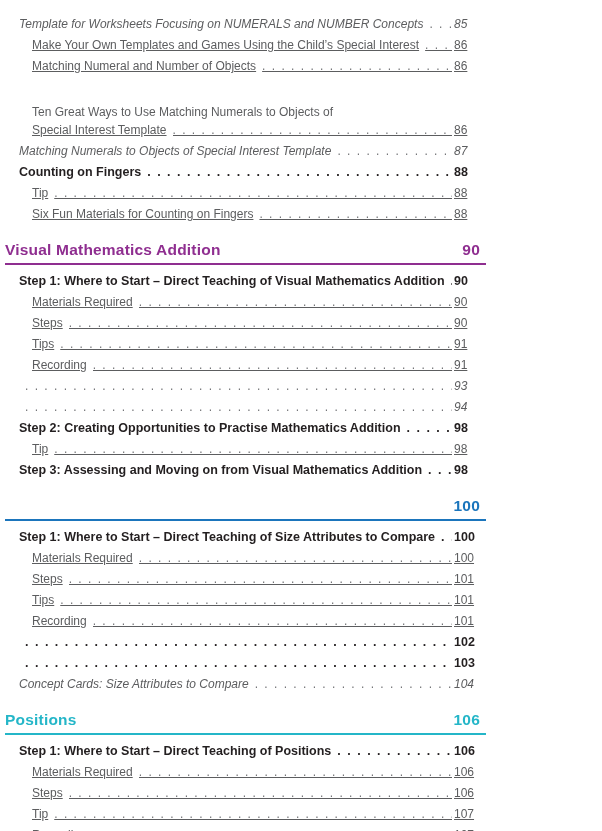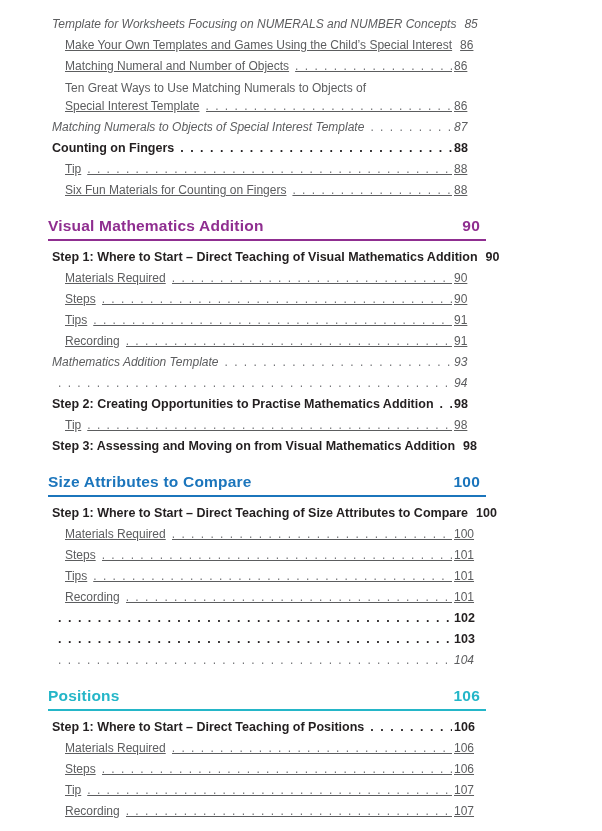--- a/index.html
+++ b/index.html
@@ -1,37 +1,37 @@
 <!DOCTYPE html>
 <html><head>
 <meta charset="utf-8">
 <style>
   html,body{margin:0;padding:0;background:#ffffff;}
   body{width:602px;height:831px;font-family:"Liberation Sans",sans-serif;-webkit-font-smoothing:antialiased;}
-  .page{box-sizing:border-box;width:505px;height:831px;padding:14px 19px 10px 38px;overflow:hidden;background:#fff;}
+  .page{box-sizing:border-box;width:505px;height:831px;padding:14px 19px 10px 5px;overflow:hidden;background:#fff;}
   
   .row{display:flex;align-items:baseline;line-height:21px;}
   .t{white-space:nowrap;}
   .ld{flex:1 1 auto;overflow:hidden;white-space:nowrap;letter-spacing:1.5px;margin:0 2px 0 6px;}
   .pg{flex:0 0 auto;min-width:26px;padding-right:6px;font-variant-numeric:tabular-nums;}
   
   .lvl1{padding-left:14px;}
   .lvl2{padding-left:27px;text-decoration:underline;}
   
   .p2{color:#5c5d5f;font-size:12px;}
   .p2 .ld{color:#717275;}
   .i1{color:#5c5d5f;font-size:12px;font-style:italic;}
   .i1 .ld{color:#717275;font-style:normal;}
   .b1{color:#231f20;font-weight:bold;font-size:12.5px;}
   .b1 .ld{color:#231f20;}
-  .pre{color:#5c5d5f;font-size:12px;line-height:15px;padding:4px 0 0 27px;}
+  .pre{color:#5c5d5f;font-size:12px;line-height:15px;padding:4px 0 0 27px;margin-top:24px;}
   
   .h-row{display:flex;align-items:baseline;font-weight:bold;font-size:15.5px;line-height:19px;
          color:var(--hc);border-bottom:2px solid var(--hc);
-         padding-bottom:4px;margin:15px 0 6px 10px;letter-spacing:.2px;}
+         padding-bottom:4px;margin:15px 0 6px 0;letter-spacing:.2px;}
   .h-row .t{white-space:nowrap;}
   .h-row .sp{flex:1 1 auto;}
   .h-row .pg{padding-right:6px;min-width:26px;text-align:right;}
 </style>
 </head>
 <body>
 
 <div class="page">
   <div id="toc">
       <div class="row i1 lvl1">
@@ -99,21 +99,20 @@
         <span class="t">Tips</span>
         <span class="ld">. . . . . . . . . . . . . . . . . . . . . . . . . . . . . . . . . . . . . . . . . . . . . . . . . . . . . . . . . . . . . . . . . . . . . . . . . . . . . . . . </span>
         <span class="pg">91</span>
       </div>
       <div class="row p2 lvl2">
         <span class="t">Recording</span>
         <span class="ld">. . . . . . . . . . . . . . . . . . . . . . . . . . . . . . . . . . . . . . . . . . . . . . . . . . . . . . . . . . . . . . . . . . . . . . . . . . . . . . . . </span>
         <span class="pg">91</span>
       </div>
       <div class="row i1 lvl1">
-        <span class="t">Mathematics Addition Template</span>
         <span class="ld">. . . . . . . . . . . . . . . . . . . . . . . . . . . . . . . . . . . . . . . . . . . . . . . . . . . . . . . . . . . . . . . . . . . . . . . . . . . . . . . . </span>
         <span class="pg">93</span>
       </div>
       <div class="row i1 lvl1">
         <span class="ld">. . . . . . . . . . . . . . . . . . . . . . . . . . . . . . . . . . . . . . . . . . . . . . . . . . . . . . . . . . . . . . . . . . . . . . . . . . . . . . . . </span>
         <span class="pg">94</span>
       </div>
       <div class="row b1 lvl1">
         <span class="t">Step 2: Creating Opportunities to Practise Mathematics Addition</span>
         <span class="ld">. . . . . . . . . . . . . . . . . . . . . . . . . . . . . . . . . . . . . . . . . . . . . . . . . . . . . . . . . . . . . . . . . . . . . . . . . . . . . . . . </span>
@@ -123,21 +122,20 @@
         <span class="t">Tip</span>
         <span class="ld">. . . . . . . . . . . . . . . . . . . . . . . . . . . . . . . . . . . . . . . . . . . . . . . . . . . . . . . . . . . . . . . . . . . . . . . . . . . . . . . . </span>
         <span class="pg">98</span>
       </div>
       <div class="row b1 lvl1">
         <span class="t">Step 3: Assessing and Moving on from Visual Mathematics Addition</span>
         <span class="ld">. . . . . . . . . . . . . . . . . . . . . . . . . . . . . . . . . . . . . . . . . . . . . . . . . . . . . . . . . . . . . . . . . . . . . . . . . . . . . . . . </span>
         <span class="pg">98</span>
       </div>
       <div class="h-row" style="--hc: #1b75bc;">
-        <span class="t">Size Attributes to Compare</span>
         <span class="sp"></span>
         <span class="pg">100</span>
       </div>
       <div class="row b1 lvl1">
         <span class="t">Step 1: Where to Start – Direct Teaching of Size Attributes to Compare</span>
         <span class="ld">. . . . . . . . . . . . . . . . . . . . . . . . . . . . . . . . . . . . . . . . . . . . . . . . . . . . . . . . . . . . . . . . . . . . . . . . . . . . . . . . </span>
         <span class="pg">100</span>
       </div>
       <div class="row p2 lvl2">
         <span class="t">Materials Required</span>
@@ -161,20 +159,21 @@
       </div>
       <div class="row b1 lvl1">
         <span class="ld">. . . . . . . . . . . . . . . . . . . . . . . . . . . . . . . . . . . . . . . . . . . . . . . . . . . . . . . . . . . . . . . . . . . . . . . . . . . . . . . . </span>
         <span class="pg">102</span>
       </div>
       <div class="row b1 lvl1">
         <span class="ld">. . . . . . . . . . . . . . . . . . . . . . . . . . . . . . . . . . . . . . . . . . . . . . . . . . . . . . . . . . . . . . . . . . . . . . . . . . . . . . . . </span>
         <span class="pg">103</span>
       </div>
       <div class="row i1 lvl1">
+        <span class="t">Concept Cards: Size Attributes to Compare</span>
         <span class="ld">. . . . . . . . . . . . . . . . . . . . . . . . . . . . . . . . . . . . . . . . . . . . . . . . . . . . . . . . . . . . . . . . . . . . . . . . . . . . . . . . </span>
         <span class="pg">104</span>
       </div>
       <div class="h-row" style="--hc: #24b6c8;">
         <span class="t">Positions</span>
         <span class="sp"></span>
         <span class="pg">106</span>
       </div>
       <div class="row b1 lvl1">
         <span class="t">Step 1: Where to Start – Direct Teaching of Positions</span>

